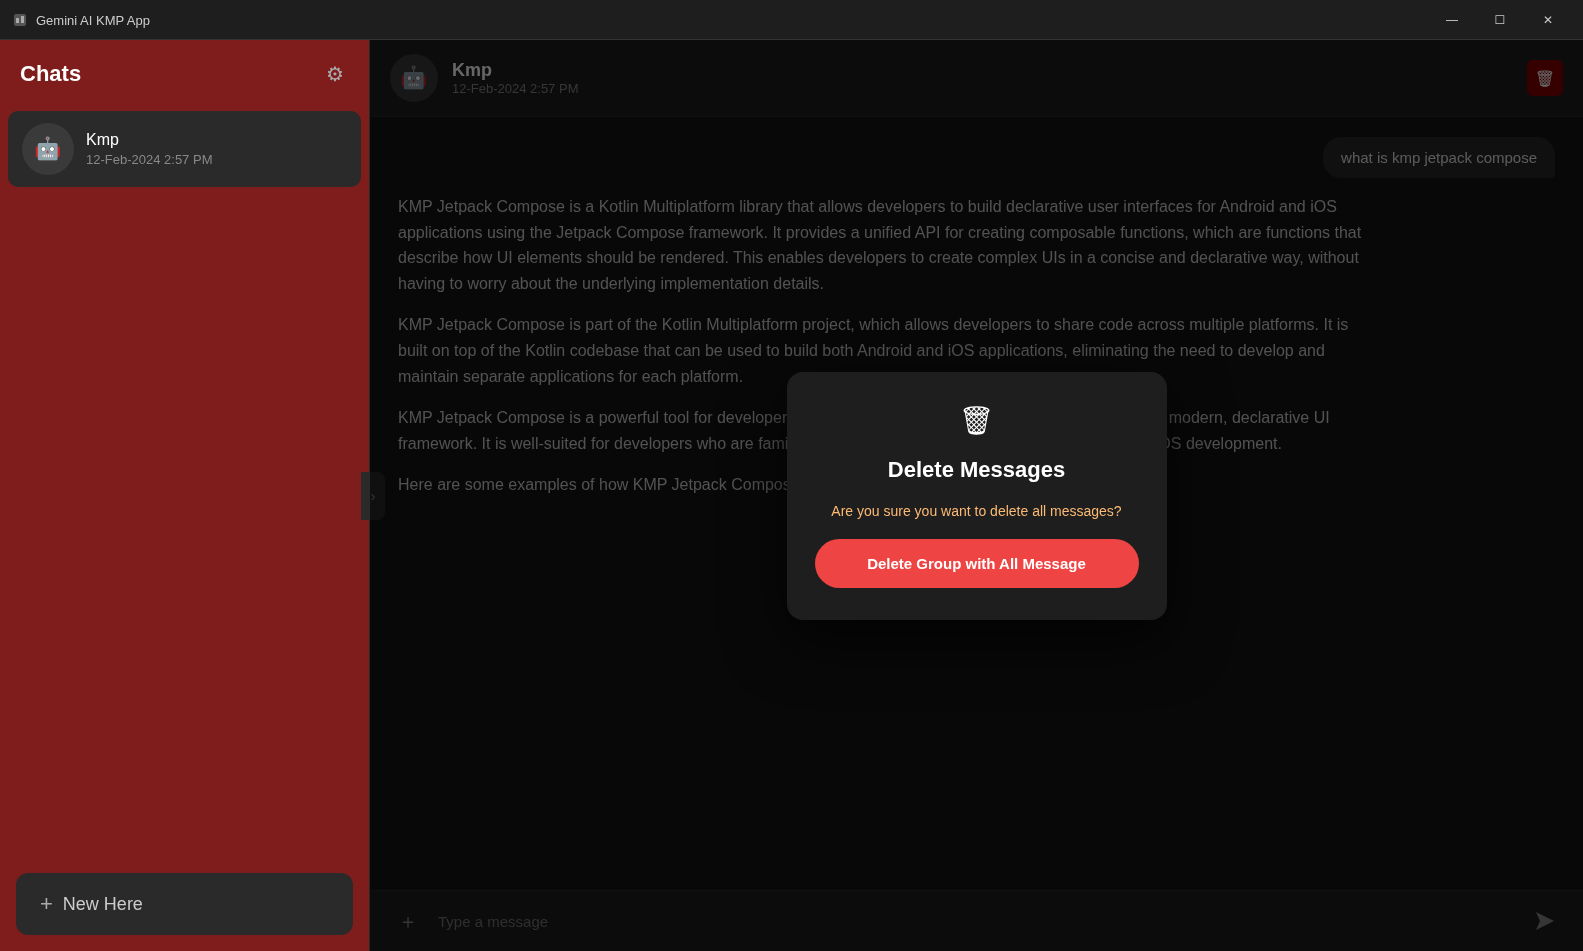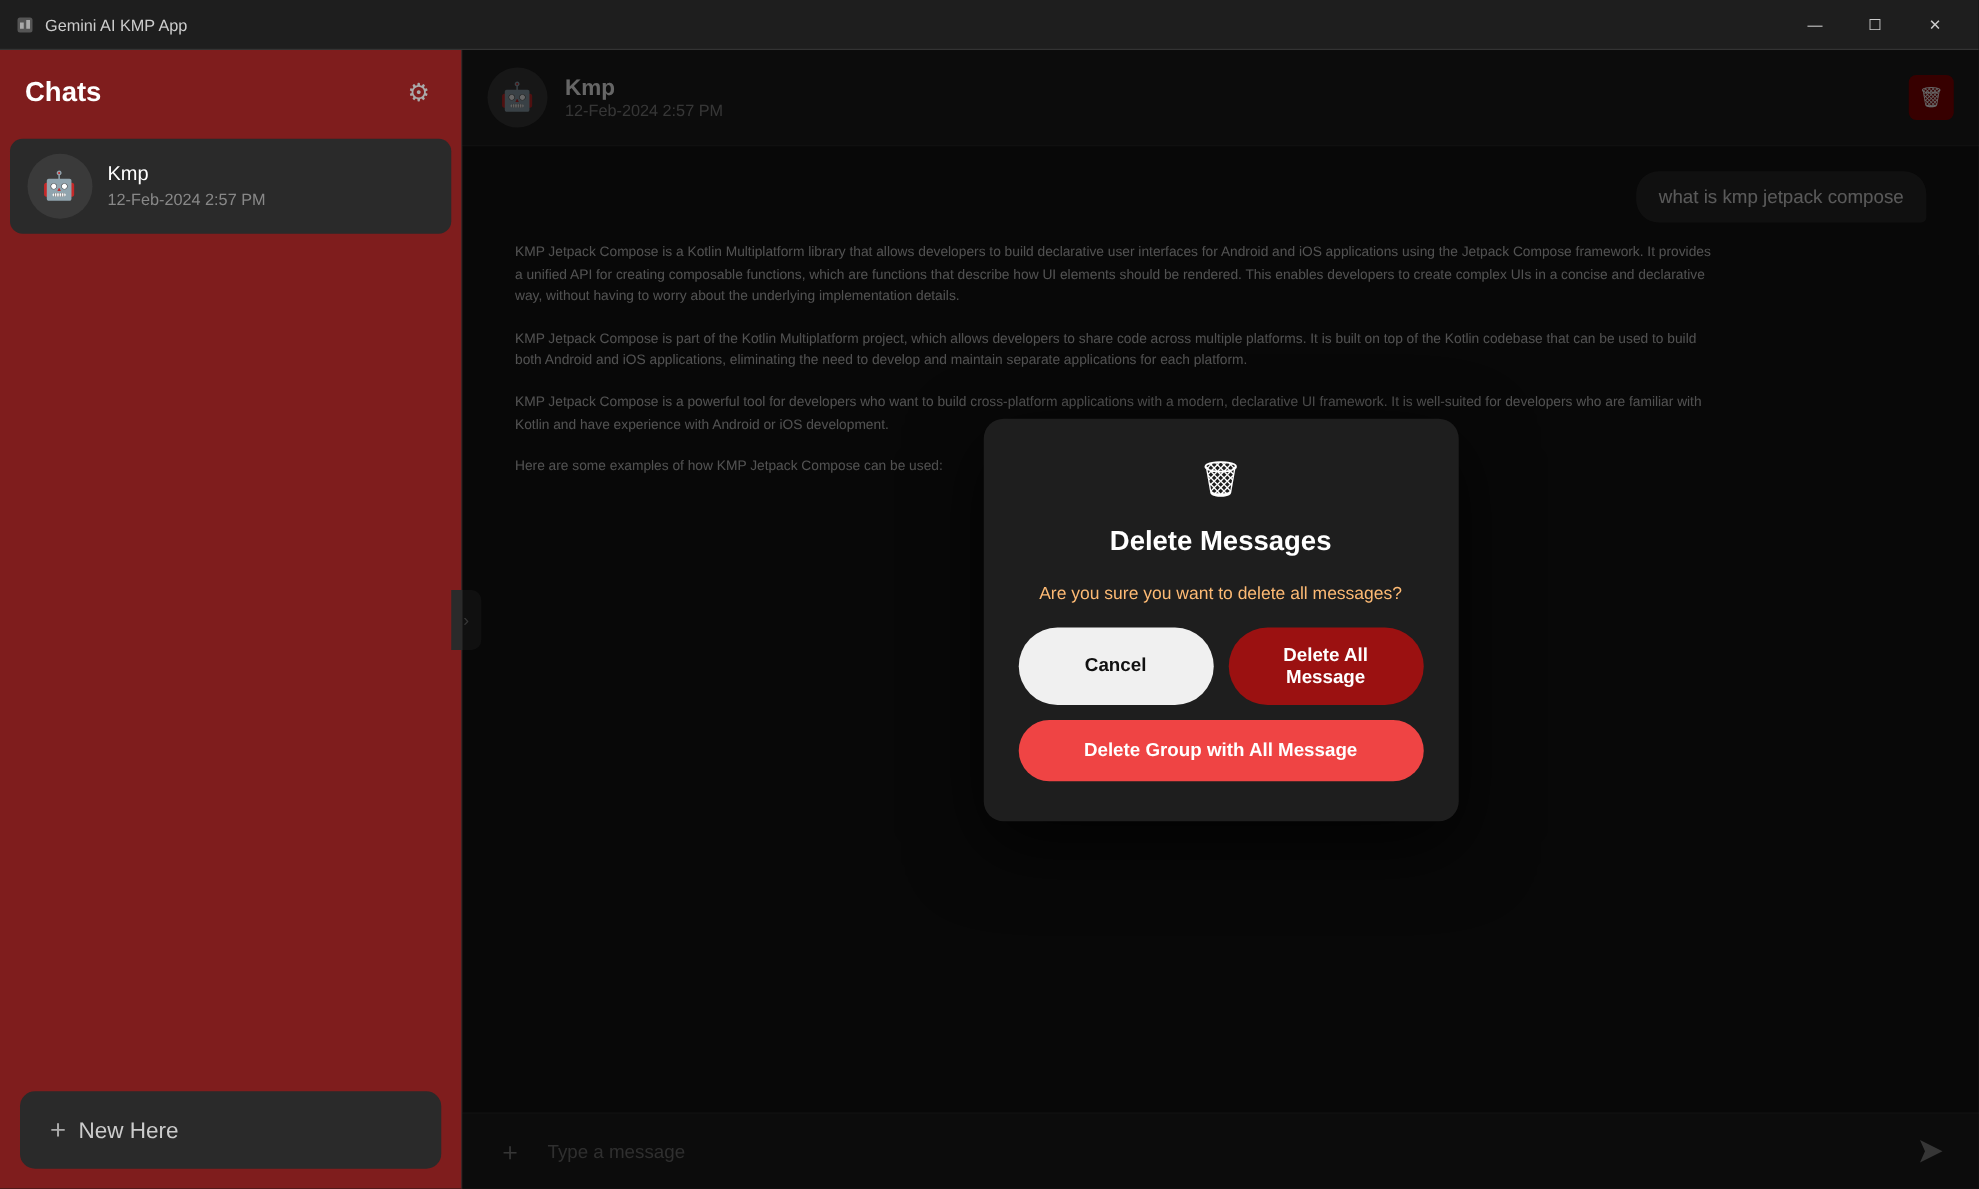--- a/index.html
+++ b/index.html
@@ -215,38 +215,38 @@
       align-items: center;
       justify-content: center;
       cursor: pointer;
       font-size: 16px;
     }
 
     
     .messages-container {
       flex: 1;
       overflow-y: auto;
-      padding: 20px 42px;
+      padding: 20px 28px;
       display: flex;
       flex-direction: column;
       gap: 16px;
     }
     .user-message {
       align-self: flex-end;
       background: #2a2a2a;
       border-radius: 18px 18px 4px 18px;
       padding: 12px 18px;
       max-width: 60%;
       font-size: 15px;
       color: #e0e0e0;
     }
     .bot-message {
       align-self: flex-start;
       max-width: 85%;
-      font-size: 11px;
+      font-size: 16px;
       color: #cccccc;
       line-height: 1.6;
     }
 
     
     .message-input-area {
       display: flex;
       align-items: center;
       padding: 12px 20px;
       background: #1e1e1e;
@@ -443,23 +443,19 @@
         </svg>
       </div>
     </div>
 
     <div class="modal-overlay">
       <div class="modal">
         <div class="modal-icon">🗑</div>
         <div class="modal-title">Delete Messages</div>
         <div class="modal-subtitle">Are you sure you want to delete all messages?</div>
         <div class="modal-buttons">
-          <div class="modal-row">
-            <button class="btn-cancel">Cancel</button>
-            <button class="btn-delete-all">Delete All Message</button>
-          </div>
           <button class="btn-delete-group">Delete Group with All Message</button>
         </div>
       </div>
     </div>
 
   </div>
 </div>
 
 </body></html>

